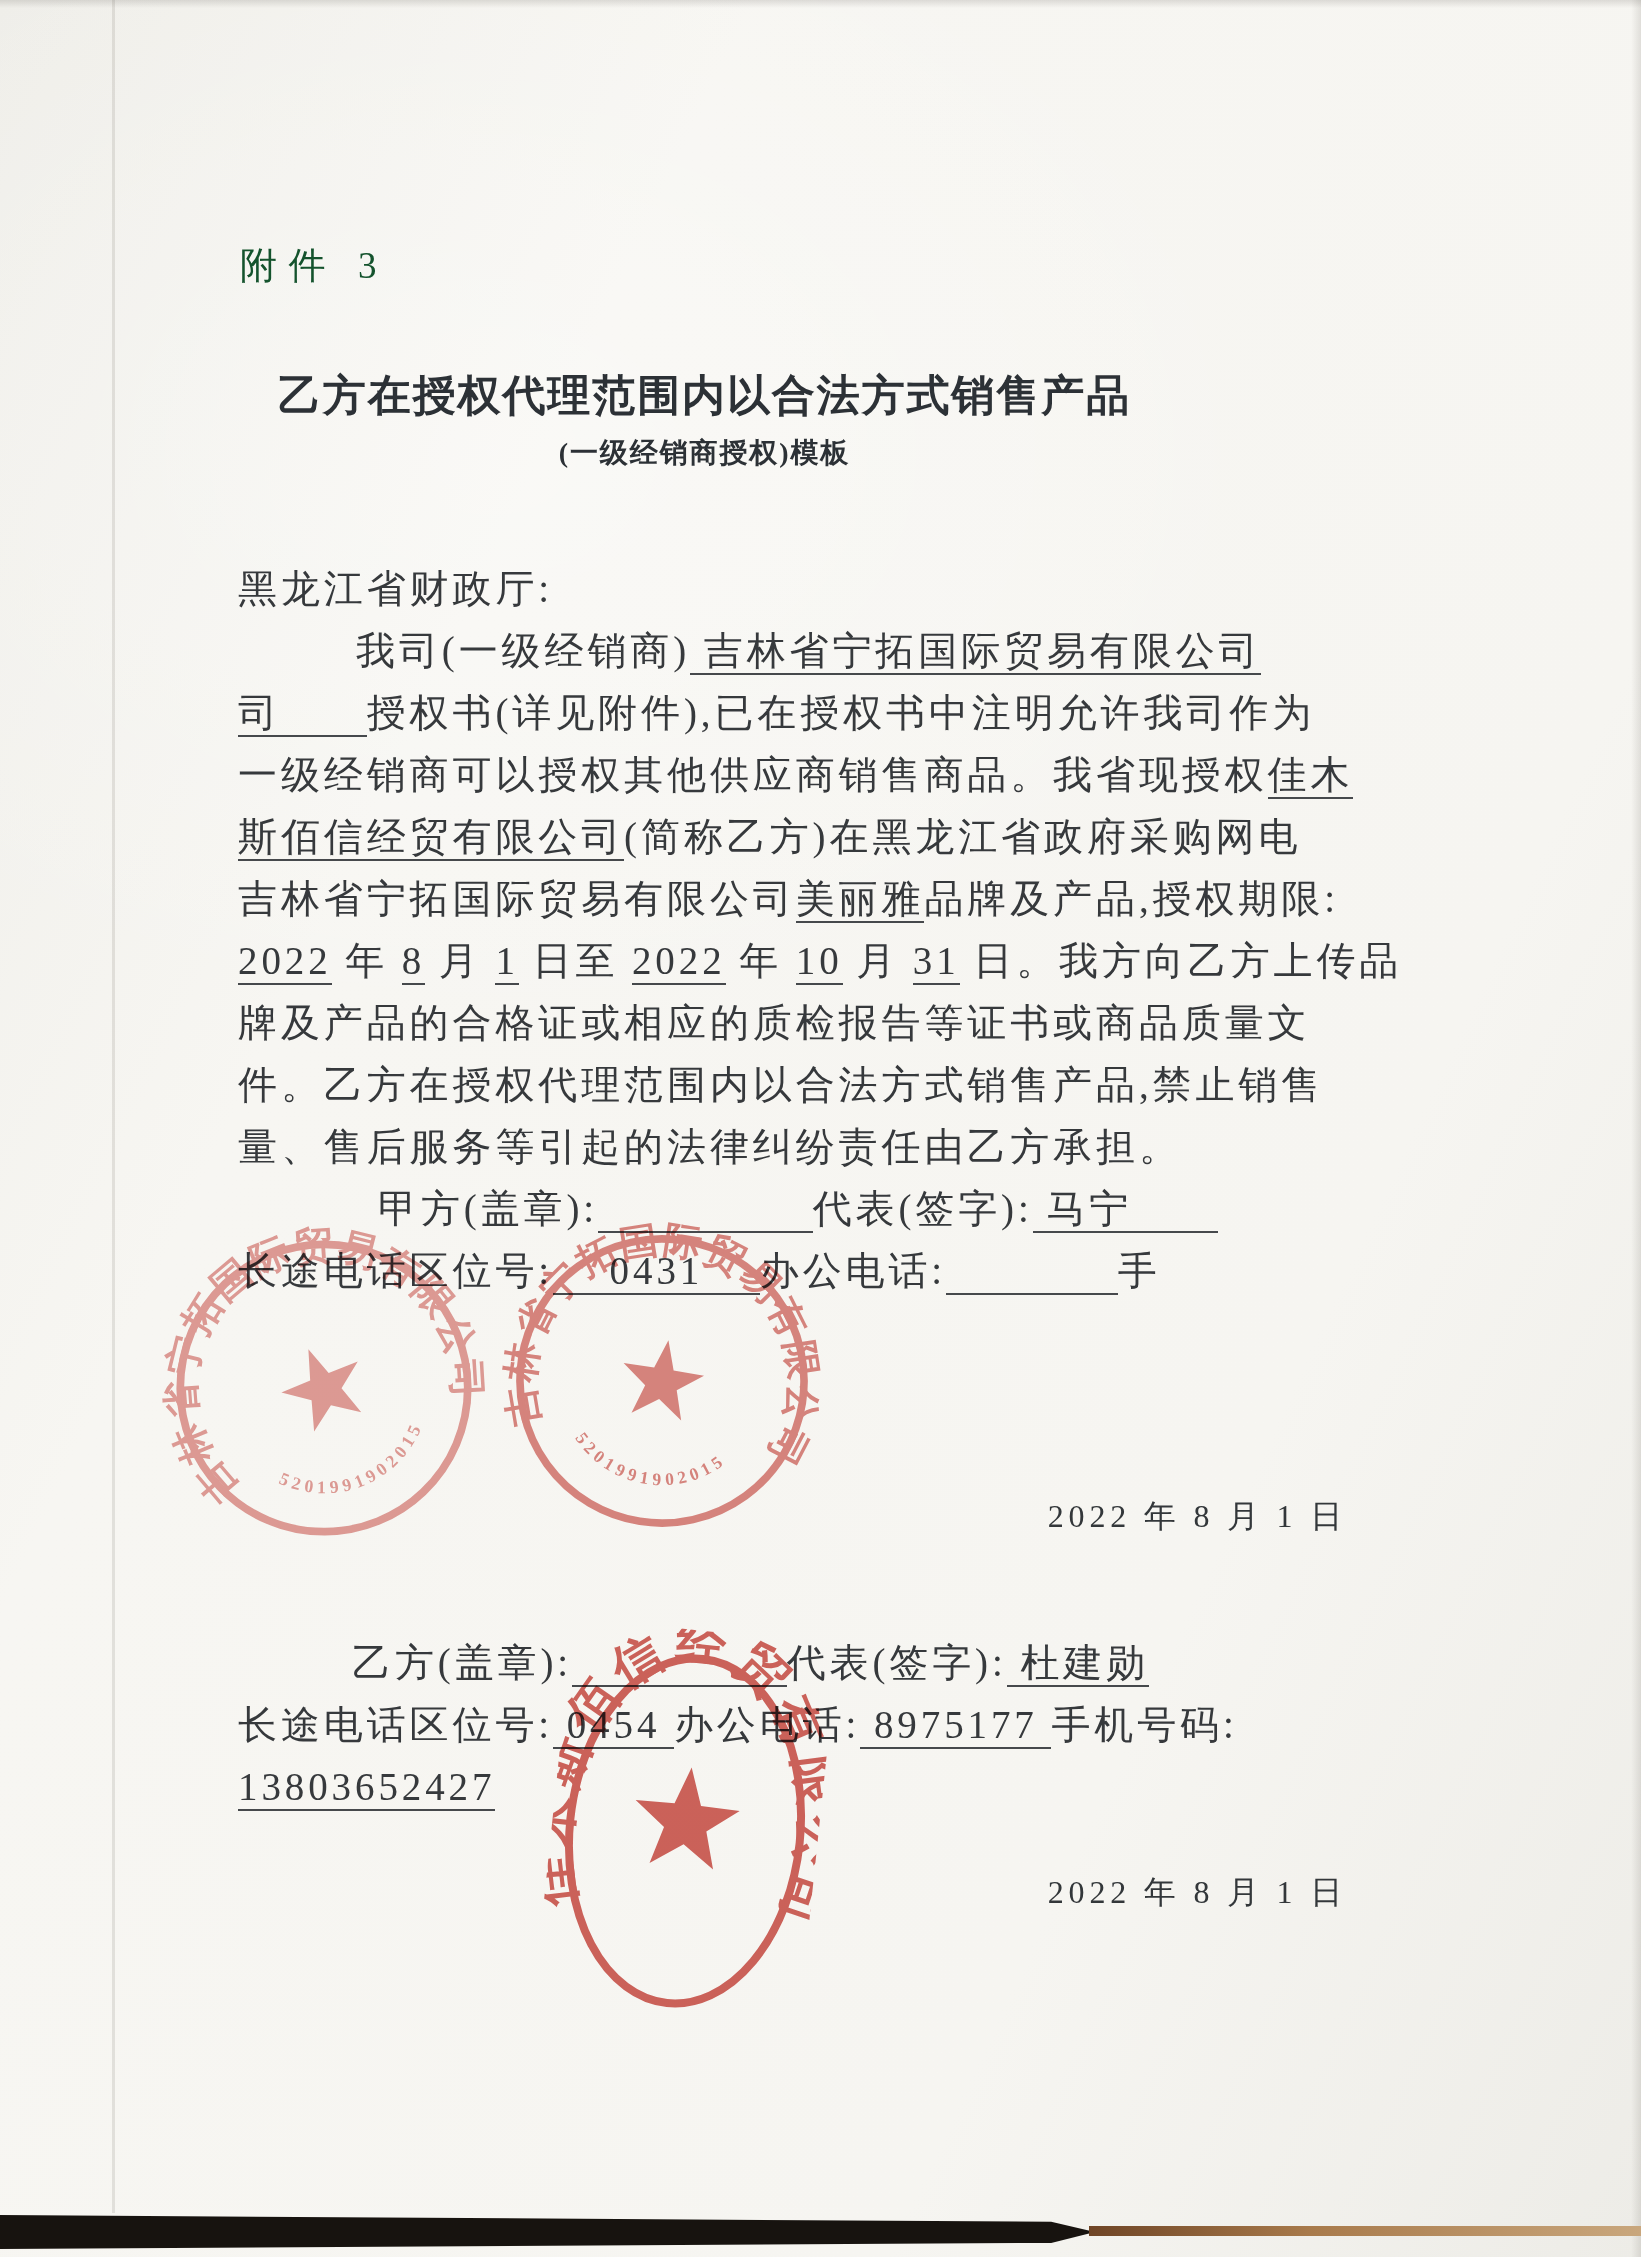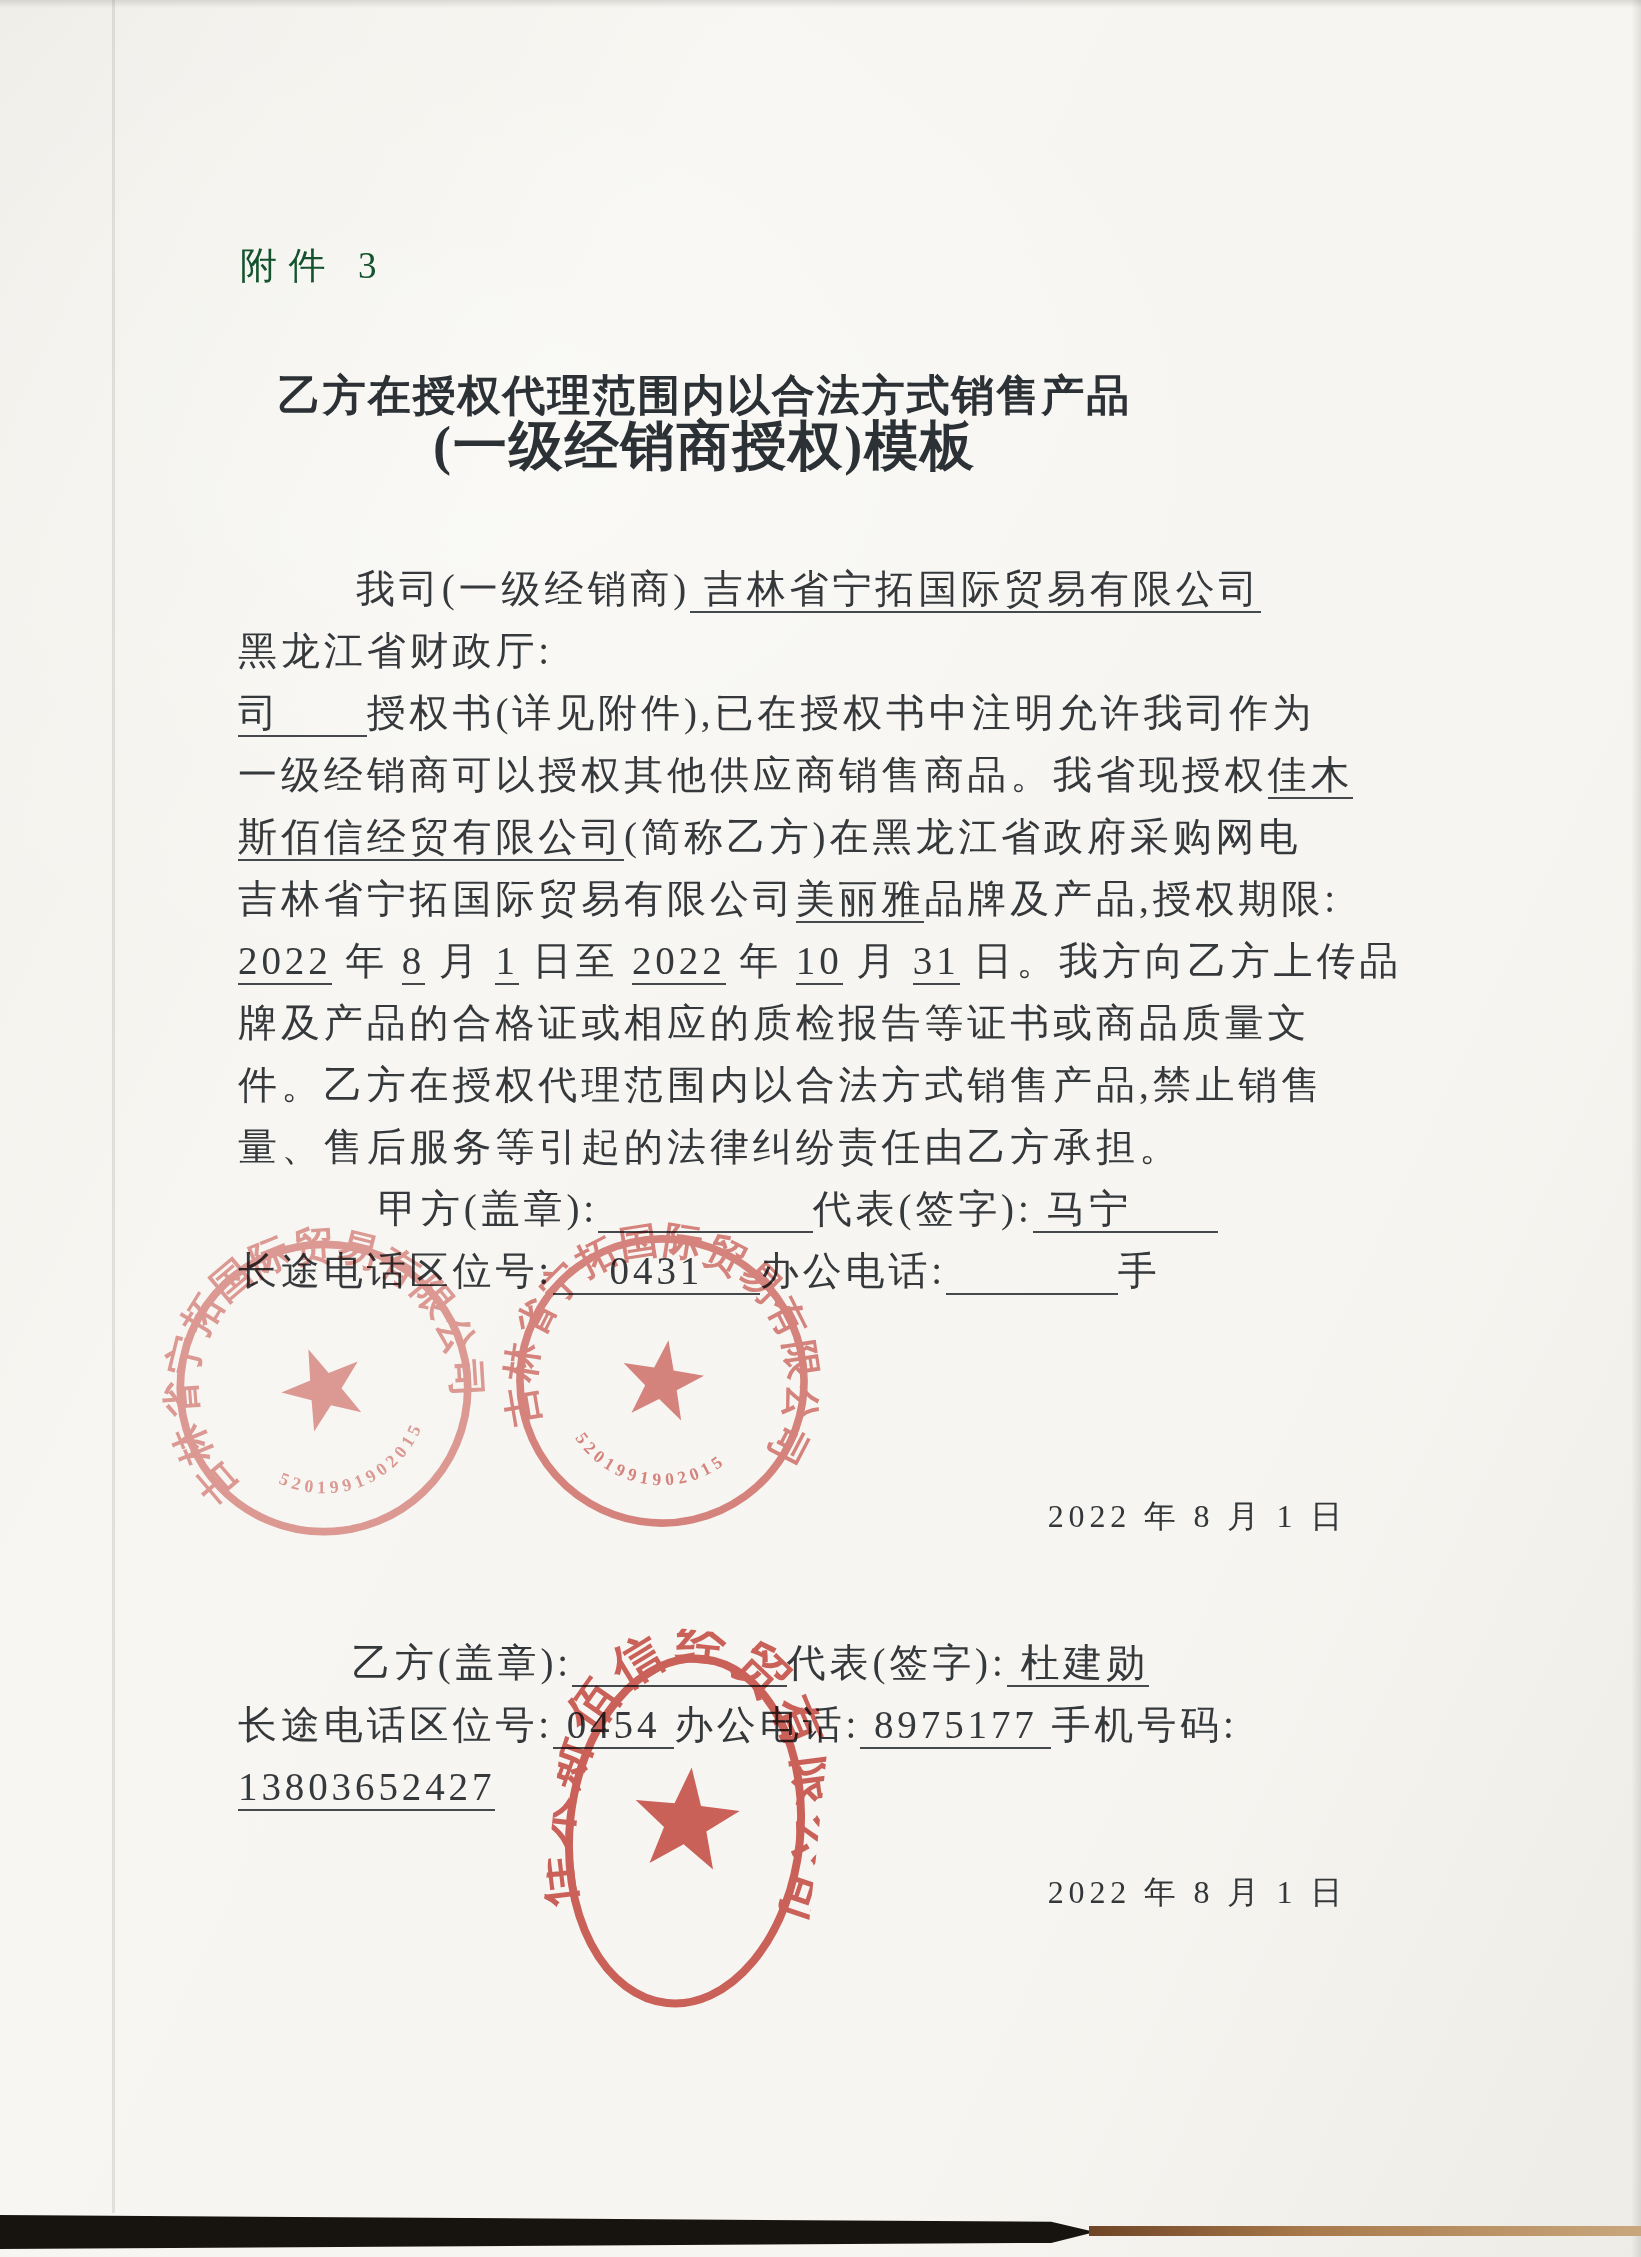--- a/index.html
+++ b/index.html
@@ -18,21 +18,21 @@
   .edge-left{position:absolute;left:112px;top:0;width:2.9px;height:2213px;background:rgba(150,146,138,.22);}
   .edge-right{position:absolute;right:0;top:0;width:9.7px;height:100%;background:linear-gradient(90deg,rgba(0,0,0,0),rgba(120,115,108,.18));}
   .edge-top{position:absolute;left:0;top:0;width:100%;height:7.7px;background:linear-gradient(180deg,rgba(110,106,100,.20),rgba(0,0,0,0));}
 
   .attachment{
     position:absolute;left:240px;top:241px;
     font-size:37px;letter-spacing:11.6px;color:#14532d;
   }
   .title{position:absolute;left:164px;width:1081px;text-align:center;font-weight:bold;color:#2c3136;white-space:nowrap;}
   .title1{top:367px;font-size:43px;letter-spacing:1.9px;}
-  .title2{top:410px;font-size:54px;letter-spacing:1.9px;text-align:center;}
+  .title2{top:434px;font-size:28px;letter-spacing:1.9px;text-align:center;}
 
   .body-block{position:absolute;left:238px;top:558px;width:1110px;}
   .bl{
     height:62px;line-height:62px;font-size:39px;letter-spacing:3.9px;
     color:#36393c;white-space:nowrap;
   }
   .bl .u{border-bottom:2.9px solid #46494c;padding-bottom:1px;}
   .indent-first{padding-left:118px;}
   .indent-pa{padding-left:140px;}
 
@@ -68,22 +68,22 @@
 <div class="edge-left"></div>
 <div class="edge-right"></div>
 <div class="edge-top"></div>
 
 <div class="attachment">附件 3</div>
 
 <div class="title title1">乙方在授权代理范围内以合法方式销售产品</div>
 <div class="title title2">(一级经销商授权)模板</div>
 
 <div class="body-block">
+  <div class="bl">黑龙江省财政厅:</div>
   <div class="bl indent-first"><span>我司(一级经销商)</span><span class="u"> 吉林省宁拓国际贸易有限公司</span></div>
-  <div class="bl">黑龙江省财政厅:</div>
   <div class="bl"><span class="u">司</span><span class="u">　　</span><span>授权书(详见附件),已在授权书中注明允许我司作为</span></div>
   <div class="bl"><span>一级经销商可以授权其他供应商销售商品。我省现授权</span><span class="u">佳木</span></div>
   <div class="bl"><span class="u">斯佰信经贸有限公司</span><span>(简称乙方)在黑龙江省政府采购网电</span></div>
   <div class="bl"><span>吉林省宁拓国际贸易有限公司</span><span class="u">美丽雅</span><span>品牌及产品,授权期限:</span></div>
   <div class="bl"><span class="u">2022</span><span> 年 </span><span class="u">8</span><span> 月 </span><span class="u">1</span><span> 日至 </span><span class="u">2022</span><span> 年 </span><span class="u">10</span><span> 月 </span><span class="u">31</span><span> 日。我方向乙方上传品</span></div>
   <div class="bl"><span>牌及产品的合格证或相应的质检报告等证书或商品质量文</span></div>
   <div class="bl"><span>件。乙方在授权代理范围内以合法方式销售产品,禁止销售</span></div>
   <div class="bl"><span>量、售后服务等引起的法律纠纷责任由乙方承担。</span></div>
   <div class="bl indent-pa"><span>甲方(盖章):</span><span class="u">　　　　　</span><span>代表(签字):</span><span class="u"> 马宁　　</span></div>
   <div class="bl"><span>长途电话区位号:</span><span class="u">　 0431 　</span><span>办公电话:</span><span class="u">　　　　</span><span>手</span></div>

